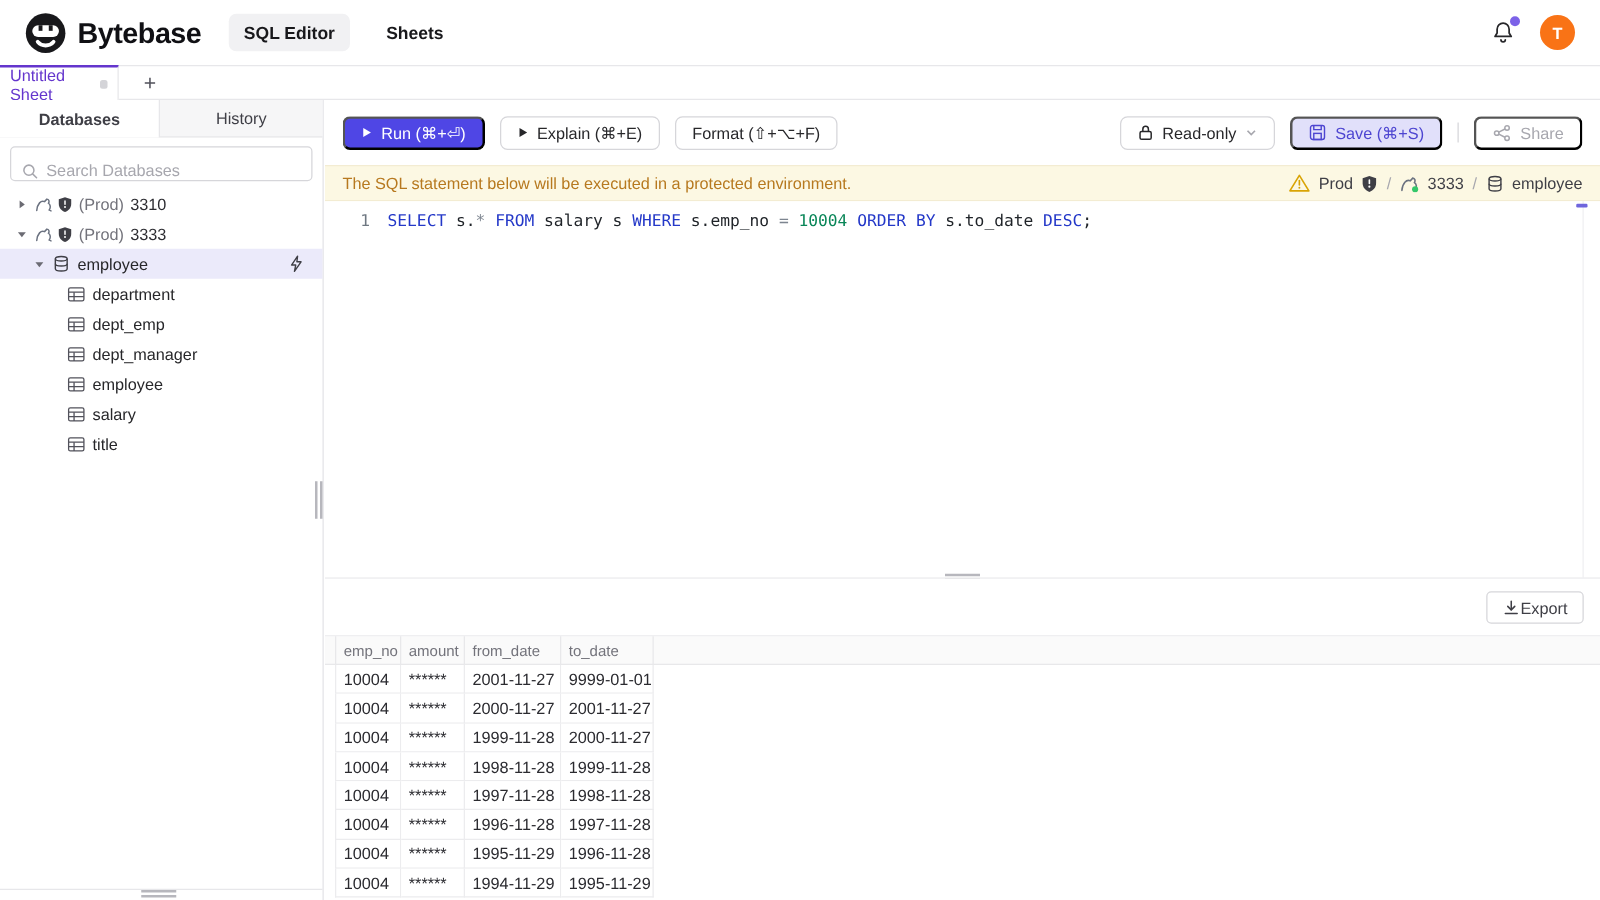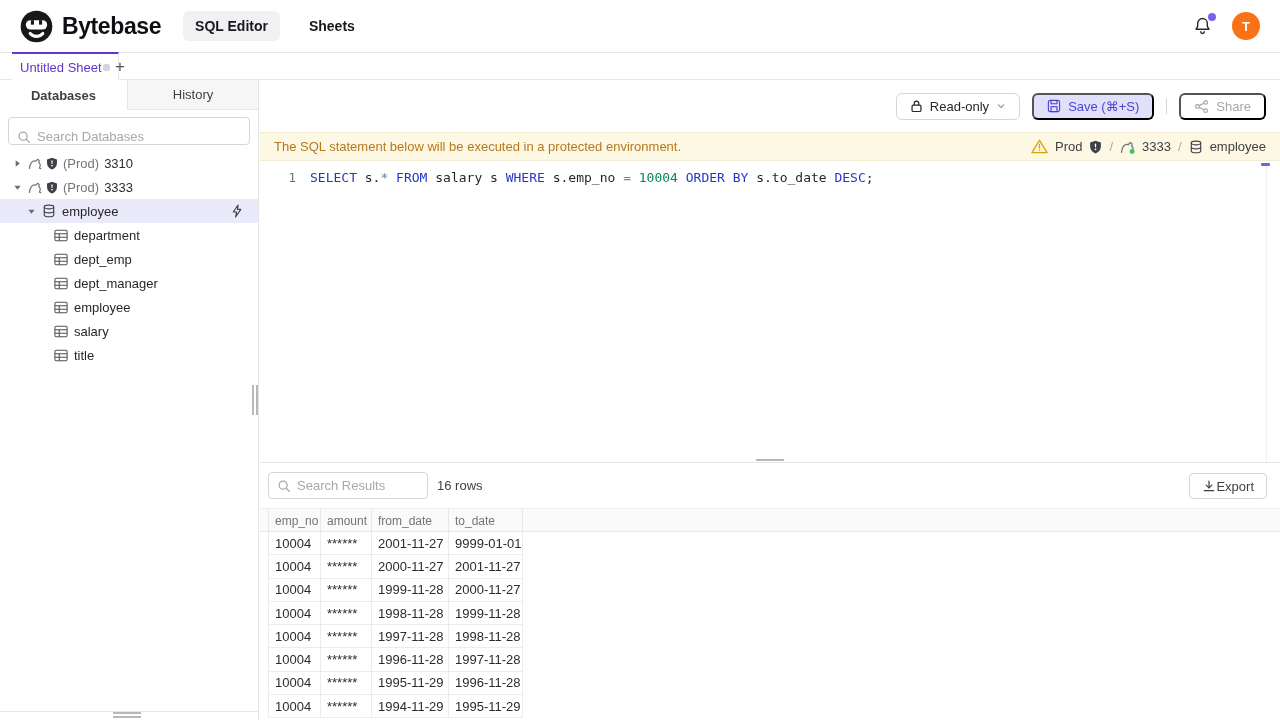--- a/index.html
+++ b/index.html
@@ -14,21 +14,21 @@
   .topnav{display:flex;align-items:center;margin-left:22px;gap:17px}
   .nav-item{font-size:14px;font-weight:600;color:#18181b;padding:7px 12px;border-radius:6px;cursor:pointer}
   .nav-item.active{background:#f1f1f3}
   .header-right{margin-left:auto;display:flex;align-items:center;gap:18px}
   .bell-wrap{position:relative;width:22px;height:22px}
   .bell-dot{position:absolute;top:-2px;right:-2px;width:8px;height:8px;border-radius:50%;background:#7c62e8}
   .avatar{width:28px;height:28px;border-radius:50%;background:#f97316;color:#fff;display:flex;align-items:center;justify-content:center;font-size:13px;font-weight:700}
 
   
   .tabbar{position:absolute;top:52px;left:0;width:1280px;height:28px;background:#fff;border-top:1px solid #e7e7ea;border-bottom:1px solid #e7e7ea}
-  .sheet-tab{position:absolute;left:12px;top:-1px;width:107px;height:29px;background:#fff;border-top:2px solid #6435cd;border-right:1px solid #e7e7ea;display:flex;align-items:center;padding:0 8px;color:#6435cd;font-size:13px;cursor:pointer}
+  .sheet-tab{position:absolute;left:0;top:-1px;width:95px;height:29px;background:#fff;border-top:2px solid #6435cd;border-right:1px solid #e7e7ea;display:flex;align-items:center;padding:0 8px;color:#6435cd;font-size:13px;cursor:pointer}
   .unsaved-dot{margin-left:auto;width:7px;height:7px;border-radius:2px;background:#d4d4d8}
   .add-tab{position:absolute;left:107px;top:0;width:26px;height:27px;display:flex;align-items:center;justify-content:center;font-size:17px;font-weight:300;color:#52525b;cursor:pointer}
 
   
   .sidebar{position:absolute;top:80px;left:0;width:259px;height:640px;background:#fff;border-right:1px solid #e4e4e7}
   .side-tabs{display:flex;height:30px;background:#f6f6f7;border-bottom:1px solid #e7e7ea}
   .side-tab{display:flex;align-items:center;justify-content:center;font-size:13px;font-weight:400;color:#3f3f46;cursor:pointer;flex:1}
   .side-tab.active{flex:0 0 128px;background:#fff;border-right:1px solid #e7e7ea;font-weight:600;margin-bottom:-1px}
   .search-box{position:absolute;top:37px;left:8px;width:242px;height:28px;border:1px solid #d6d6da;border-radius:4px;background:#fff;display:flex;align-items:flex-end;padding:0 8px;gap:6px}
   .search-box input{border:none;outline:none;flex:1;font-size:13px;font-family:"Liberation Sans",sans-serif;color:#27272a;background:transparent}
@@ -302,20 +302,41 @@
   </div>
 </div>
     </div>
 
     <div class="v-handle"></div>
     <div class="sidebar-divider"></div>
     <div class="h-handle sb-handle"></div>
   </aside>
 
   <div class="toolbar">
+    <div class="tb-left">
+      <button class="btn primary">
+        <span class="icon">
+            <svg width="9" height="10" viewBox="0 0 10 10">
+              <path d="M1.8 1v8L8.6 5z" fill="#fff"></path>
+            </svg>
+          </span>
+        <span>Run (⌘+⏎)</span>
+      </button>
+      <button class="btn ghost">
+        <span class="icon">
+            <svg width="9" height="10" viewBox="0 0 10 10">
+              <path d="M1.8 1v8L8.6 5z" fill="#27272a"></path>
+            </svg>
+          </span>
+        <span>Explain (⌘+E)</span>
+      </button>
+      <button class="btn ghost">
+        <span>Format (⇧+⌥+F)</span>
+      </button>
+    </div>
     <div class="tb-right">
       <button class="btn ghost">
         <span class="icon">
           <svg width="13" height="14" viewBox="0 0 14 15" fill="none" stroke="#27272a" stroke-width="1.3">
               <rect x="2.2" y="6.6" width="9.6" height="6.8" rx="1.4"></rect>
               <path d="M4.6 6.6V4.6a2.4 2.4 0 0 1 4.8 0v2"></path>
             </svg>
         </span>
         <span>Read-only</span>
         <span class="icon">
@@ -394,32 +415,20 @@
       <span class="sql" id="sql-tokens"><span class="tok-kw">SELECT</span><span class="tok-plain"> s.</span><span class="tok-op">*</span><span class="tok-plain"> </span><span class="tok-kw">FROM</span><span class="tok-plain"> salary s </span><span class="tok-kw">WHERE</span><span class="tok-plain"> s.emp_no </span><span class="tok-op">=</span><span class="tok-plain"> </span><span class="tok-num">10004</span><span class="tok-plain"> </span><span class="tok-kw">ORDER BY</span><span class="tok-plain"> s.to_date </span><span class="tok-kw">DESC</span><span class="tok-plain">;</span></span>
     </div>
   </div>
   <div class="scroll-gutter"></div>
   <div class="ruler-mark"></div>
 
   <div class="split"></div>
   <div class="h-handle split-handle"></div>
 
   <div class="results">
-    <div class="res-head">
-      <div class="res-search">
-        <span class="icon">
-          <svg width="14" height="14" viewBox="0 0 16 16">
-              <circle cx="7" cy="7" r="4.6" fill="none" stroke="#a7a7ae" stroke-width="1.4"></circle>
-              <line x1="10.6" y1="10.6" x2="14" y2="14" stroke="#a7a7ae" stroke-width="1.4" stroke-linecap="round"></line>
-            </svg>
-        </span>
-        <input placeholder="Search Results" style="">
-      </div>
-      <span class="row-count">16 rows</span>
-    </div>
     <button class="export-btn">
       <span class="icon">
         <svg width="14" height="14" viewBox="0 0 16 16" fill="none" stroke="#3f3f46" stroke-width="1.4" stroke-linecap="round" stroke-linejoin="round">
             <path d="M8 2.4v7.6"></path>
             <path d="M4.8 7L8 10.2 11.2 7"></path>
             <path d="M2.6 13.4h10.8"></path>
           </svg>
       </span>
       <span>Export</span>
     </button>

